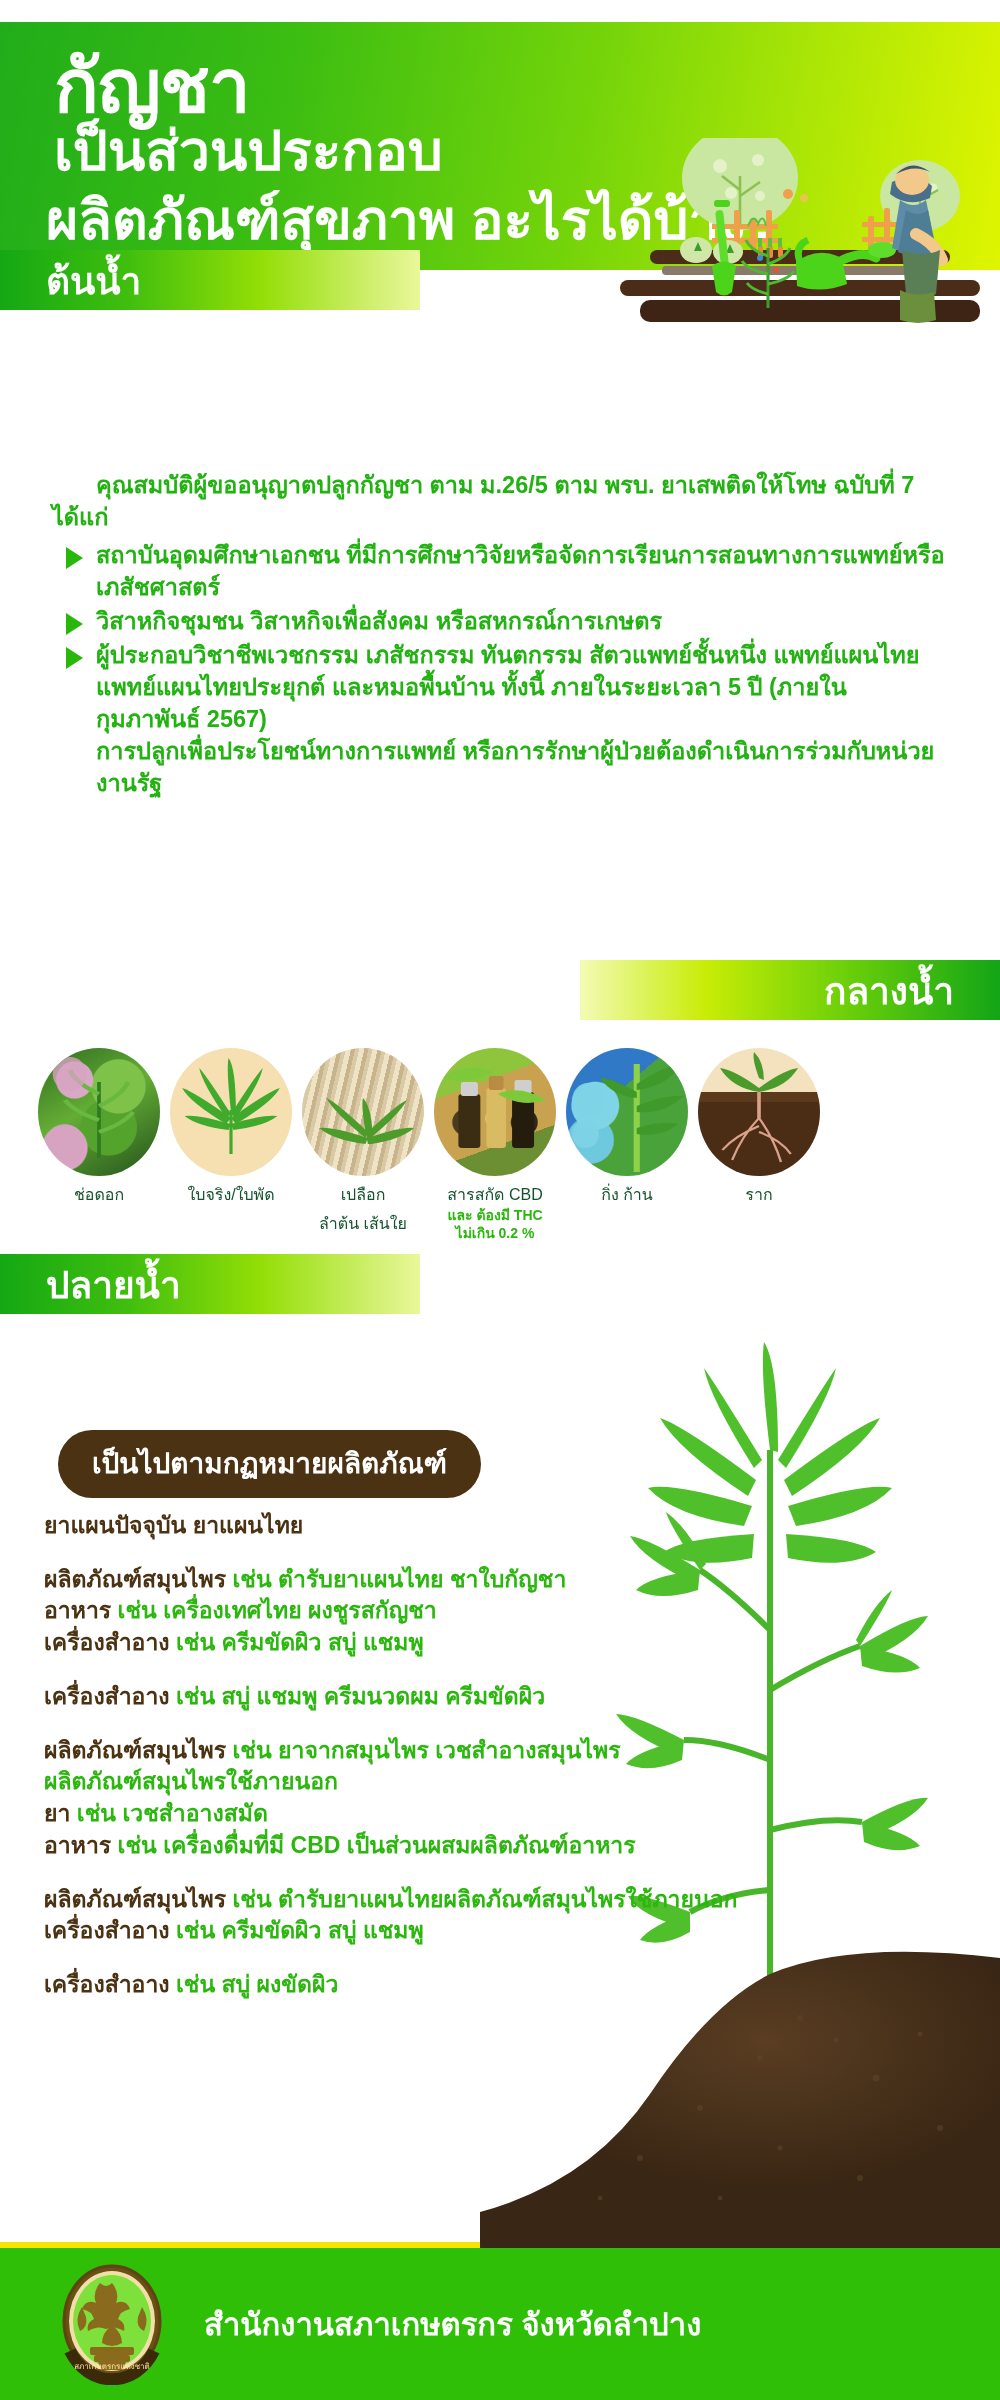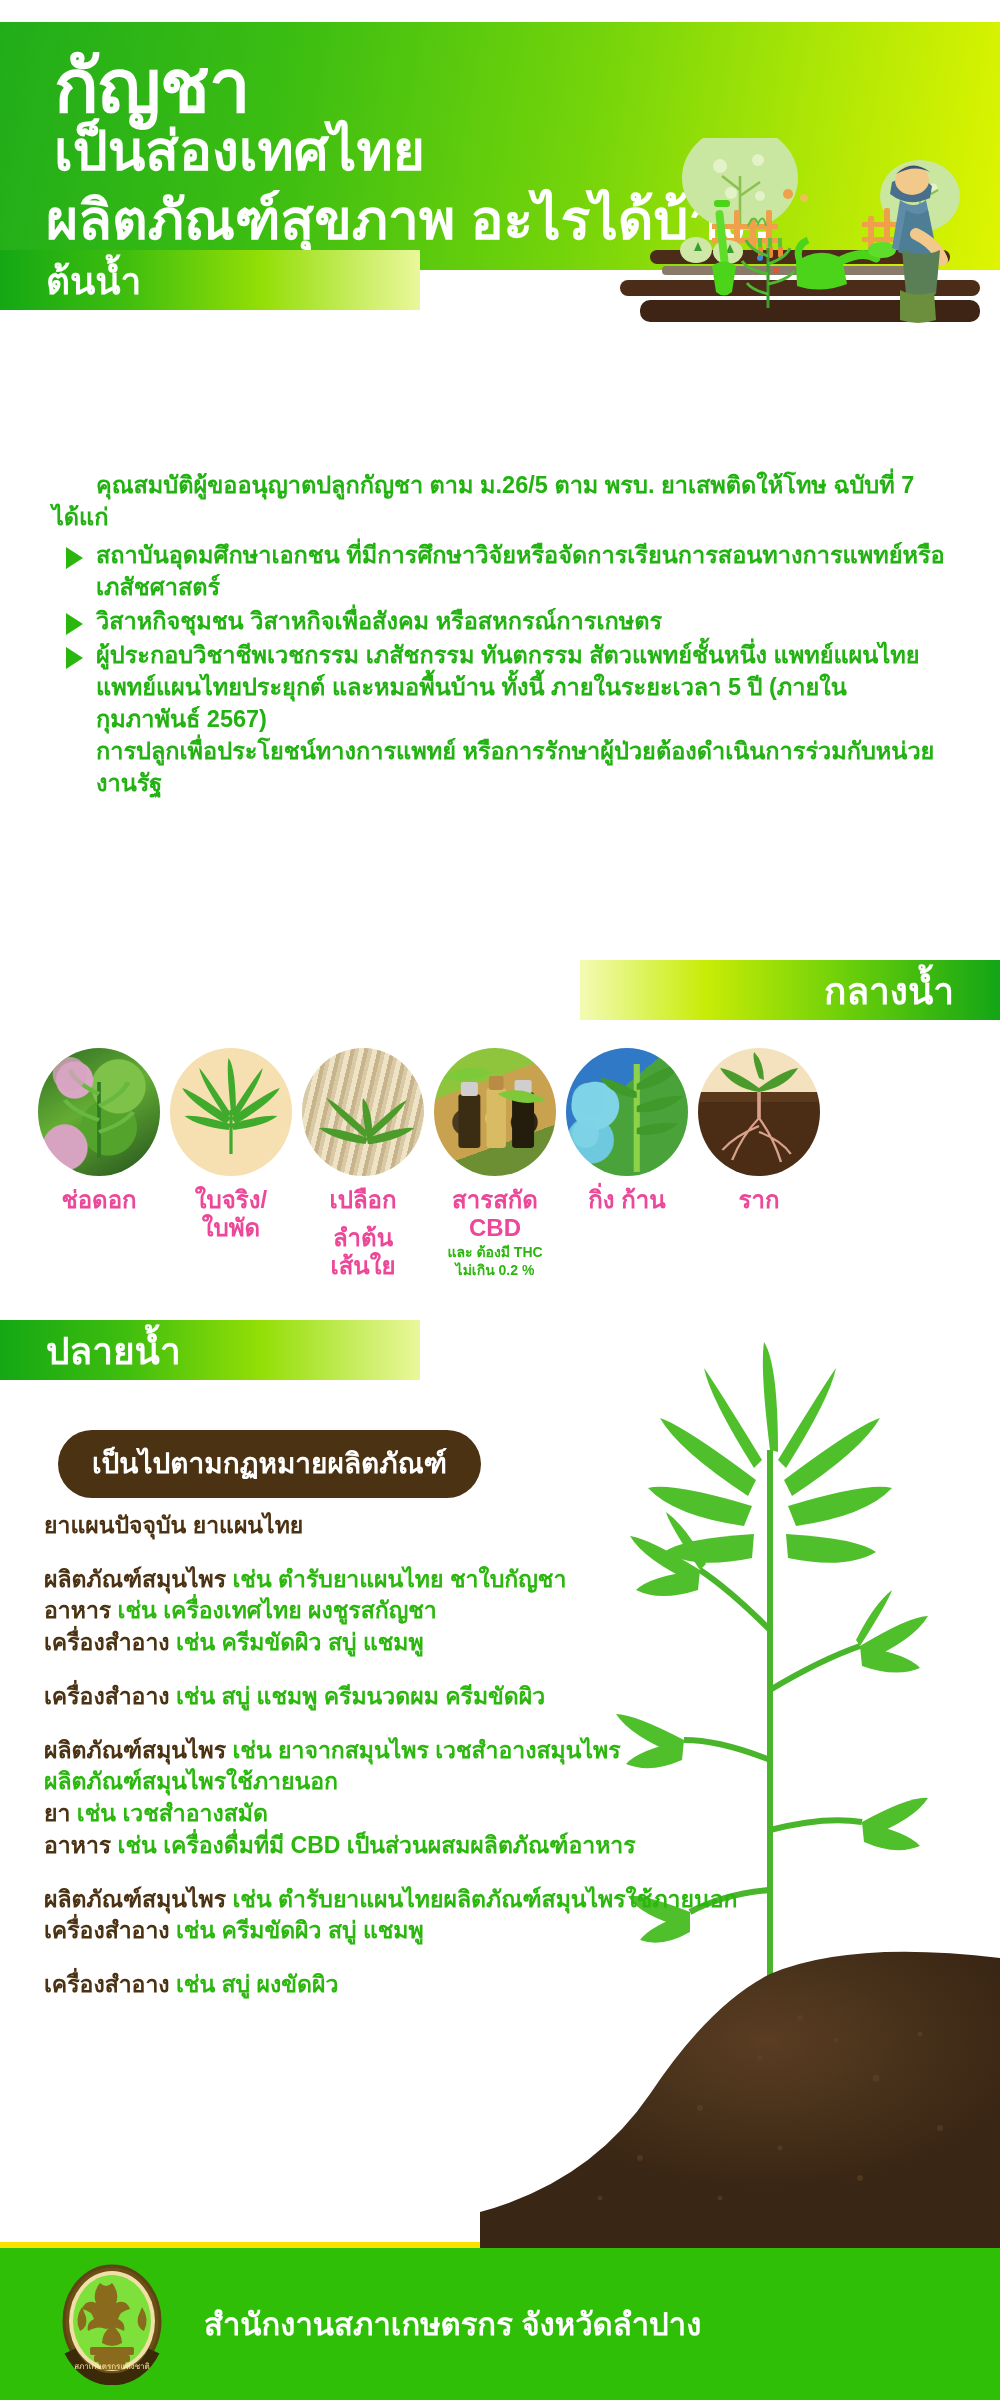--- a/index.html
+++ b/index.html
@@ -43,21 +43,21 @@
   .banner-left {
     left:0; padding-left:46px;
     background:linear-gradient(90deg,#14a814 0%,#3fbe0e 30%,#93de06 62%,#eaf79b 100%);
   }
   .banner-right {
     right:0; padding-right:46px; justify-content:flex-end;
     background:linear-gradient(90deg,#f3fbb4 0%,#c8ec06 30%,#6fd109 62%,#12a516 100%);
   }
   #banner-upstream { top:250px; width:420px; }
   #banner-mid      { top:960px; width:420px; }
-  #banner-down     { top:1320px; width:420px; }
+  #banner-down     { top:1254px; width:420px; }
 
   
   .upstream-body {
     position:absolute; left:0; top:470px; width:1000px; padding:0 52px 0 52px;
     color:#22b211; font-size:23.5px; line-height:1.36; font-weight:bold;
   }
   .up-intro { text-indent:44px; }
   .up-list { list-style:none; margin-top:6px; }
   .up-li { position:relative; padding-left:44px; margin-top:2px; }
   .up-li .tri {
@@ -67,21 +67,21 @@
   .up-tail { padding-left:44px; }
 
   
   .mid-row { position:absolute; left:0; top:1048px; width:1000px; height:240px; }
   .mid-item { position:absolute; top:0; text-align:center; }
   .oval {
     width:100%; height:128px; border-radius:50%/50%;
     overflow:hidden; position:relative; box-shadow:0 0 0 0 rgba(0,0,0,0);
   }
   .mid-label {
-    margin-top:10px; color:#ec4899; font-weight:bold; font-size:24px; line-height:1.16;
+    margin-top:10px; color:#14532d; font-weight:normal; font-size:16px; line-height:1.16;
   }
   .mid-sub { font-size:14px; font-weight:bold; color:#2bb70e; line-height:1.2; margin-top:2px; }
 
   
   .ph-bud{background:
       radial-gradient(circle at 30% 25%,#d9a8c4 0 14%,transparent 15%),
       radial-gradient(circle at 22% 78%,#d7a5c2 0 16%,transparent 17%),
       radial-gradient(circle at 66% 30%,#7fc24a 0 22%,transparent 23%),
       radial-gradient(circle at 58% 62%,#54a32c 0 26%,transparent 27%),
       linear-gradient(150deg,#2f6b22,#64ad34 45%,#23511c);}
@@ -133,21 +133,21 @@
 </style>
 </head>
 <body>
 
 <div class="top-strip"></div>
 
 <div class="header">
   <div class="header-text">
     <div class="hline1">
       <span class="h-big">กัญชา</span>
-      <span class="h-mid">เป็นส่องเทศไทย</span>
+      <span class="h-mid">เป็นส่วนประกอบ</span>
     </div>
     <div class="hline2">
       <span class="h-mid2">ผลิตภัณฑ์สุขภาพ  อะไรได้บ้าง?</span>
     </div>
   </div>
 </div>
 
 <svg class="garden" viewBox="0 0 400 190">
   <ellipse cx="140" cy="40" rx="58" ry="52" fill="#c9e7a0"></ellipse>
   <circle cx="120" cy="28" r="7" fill="#e3f2c8"></circle>

